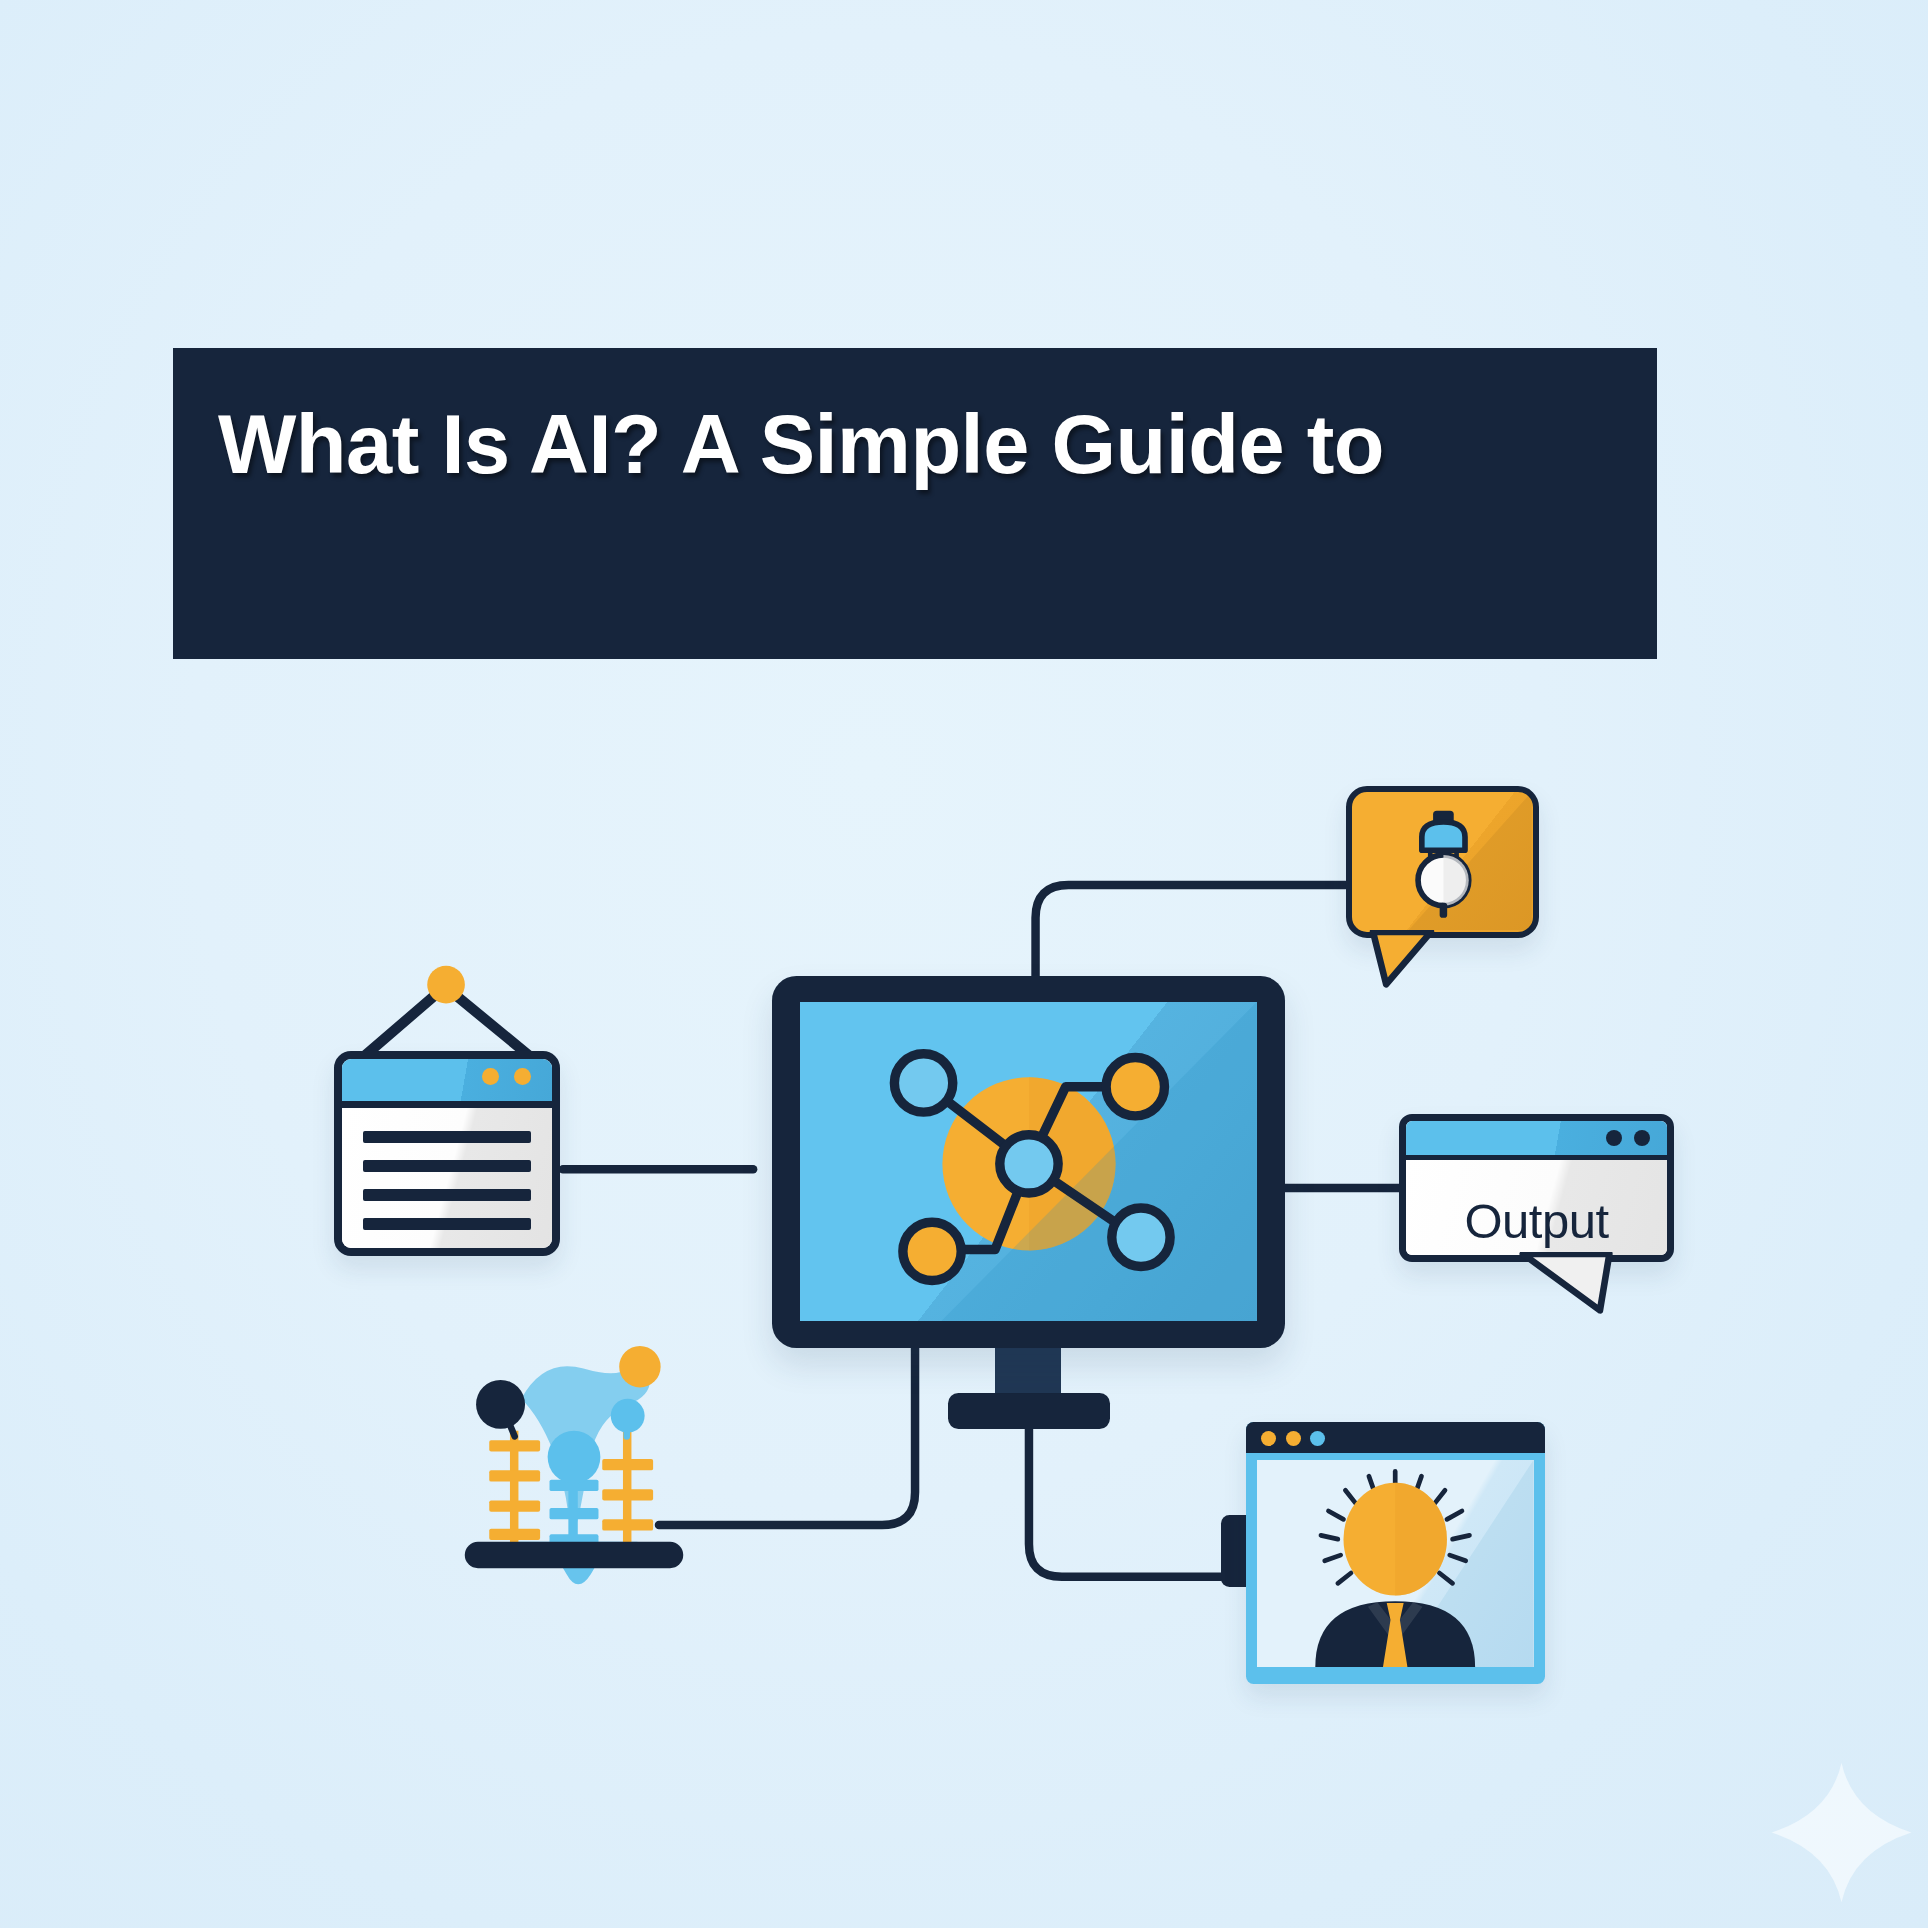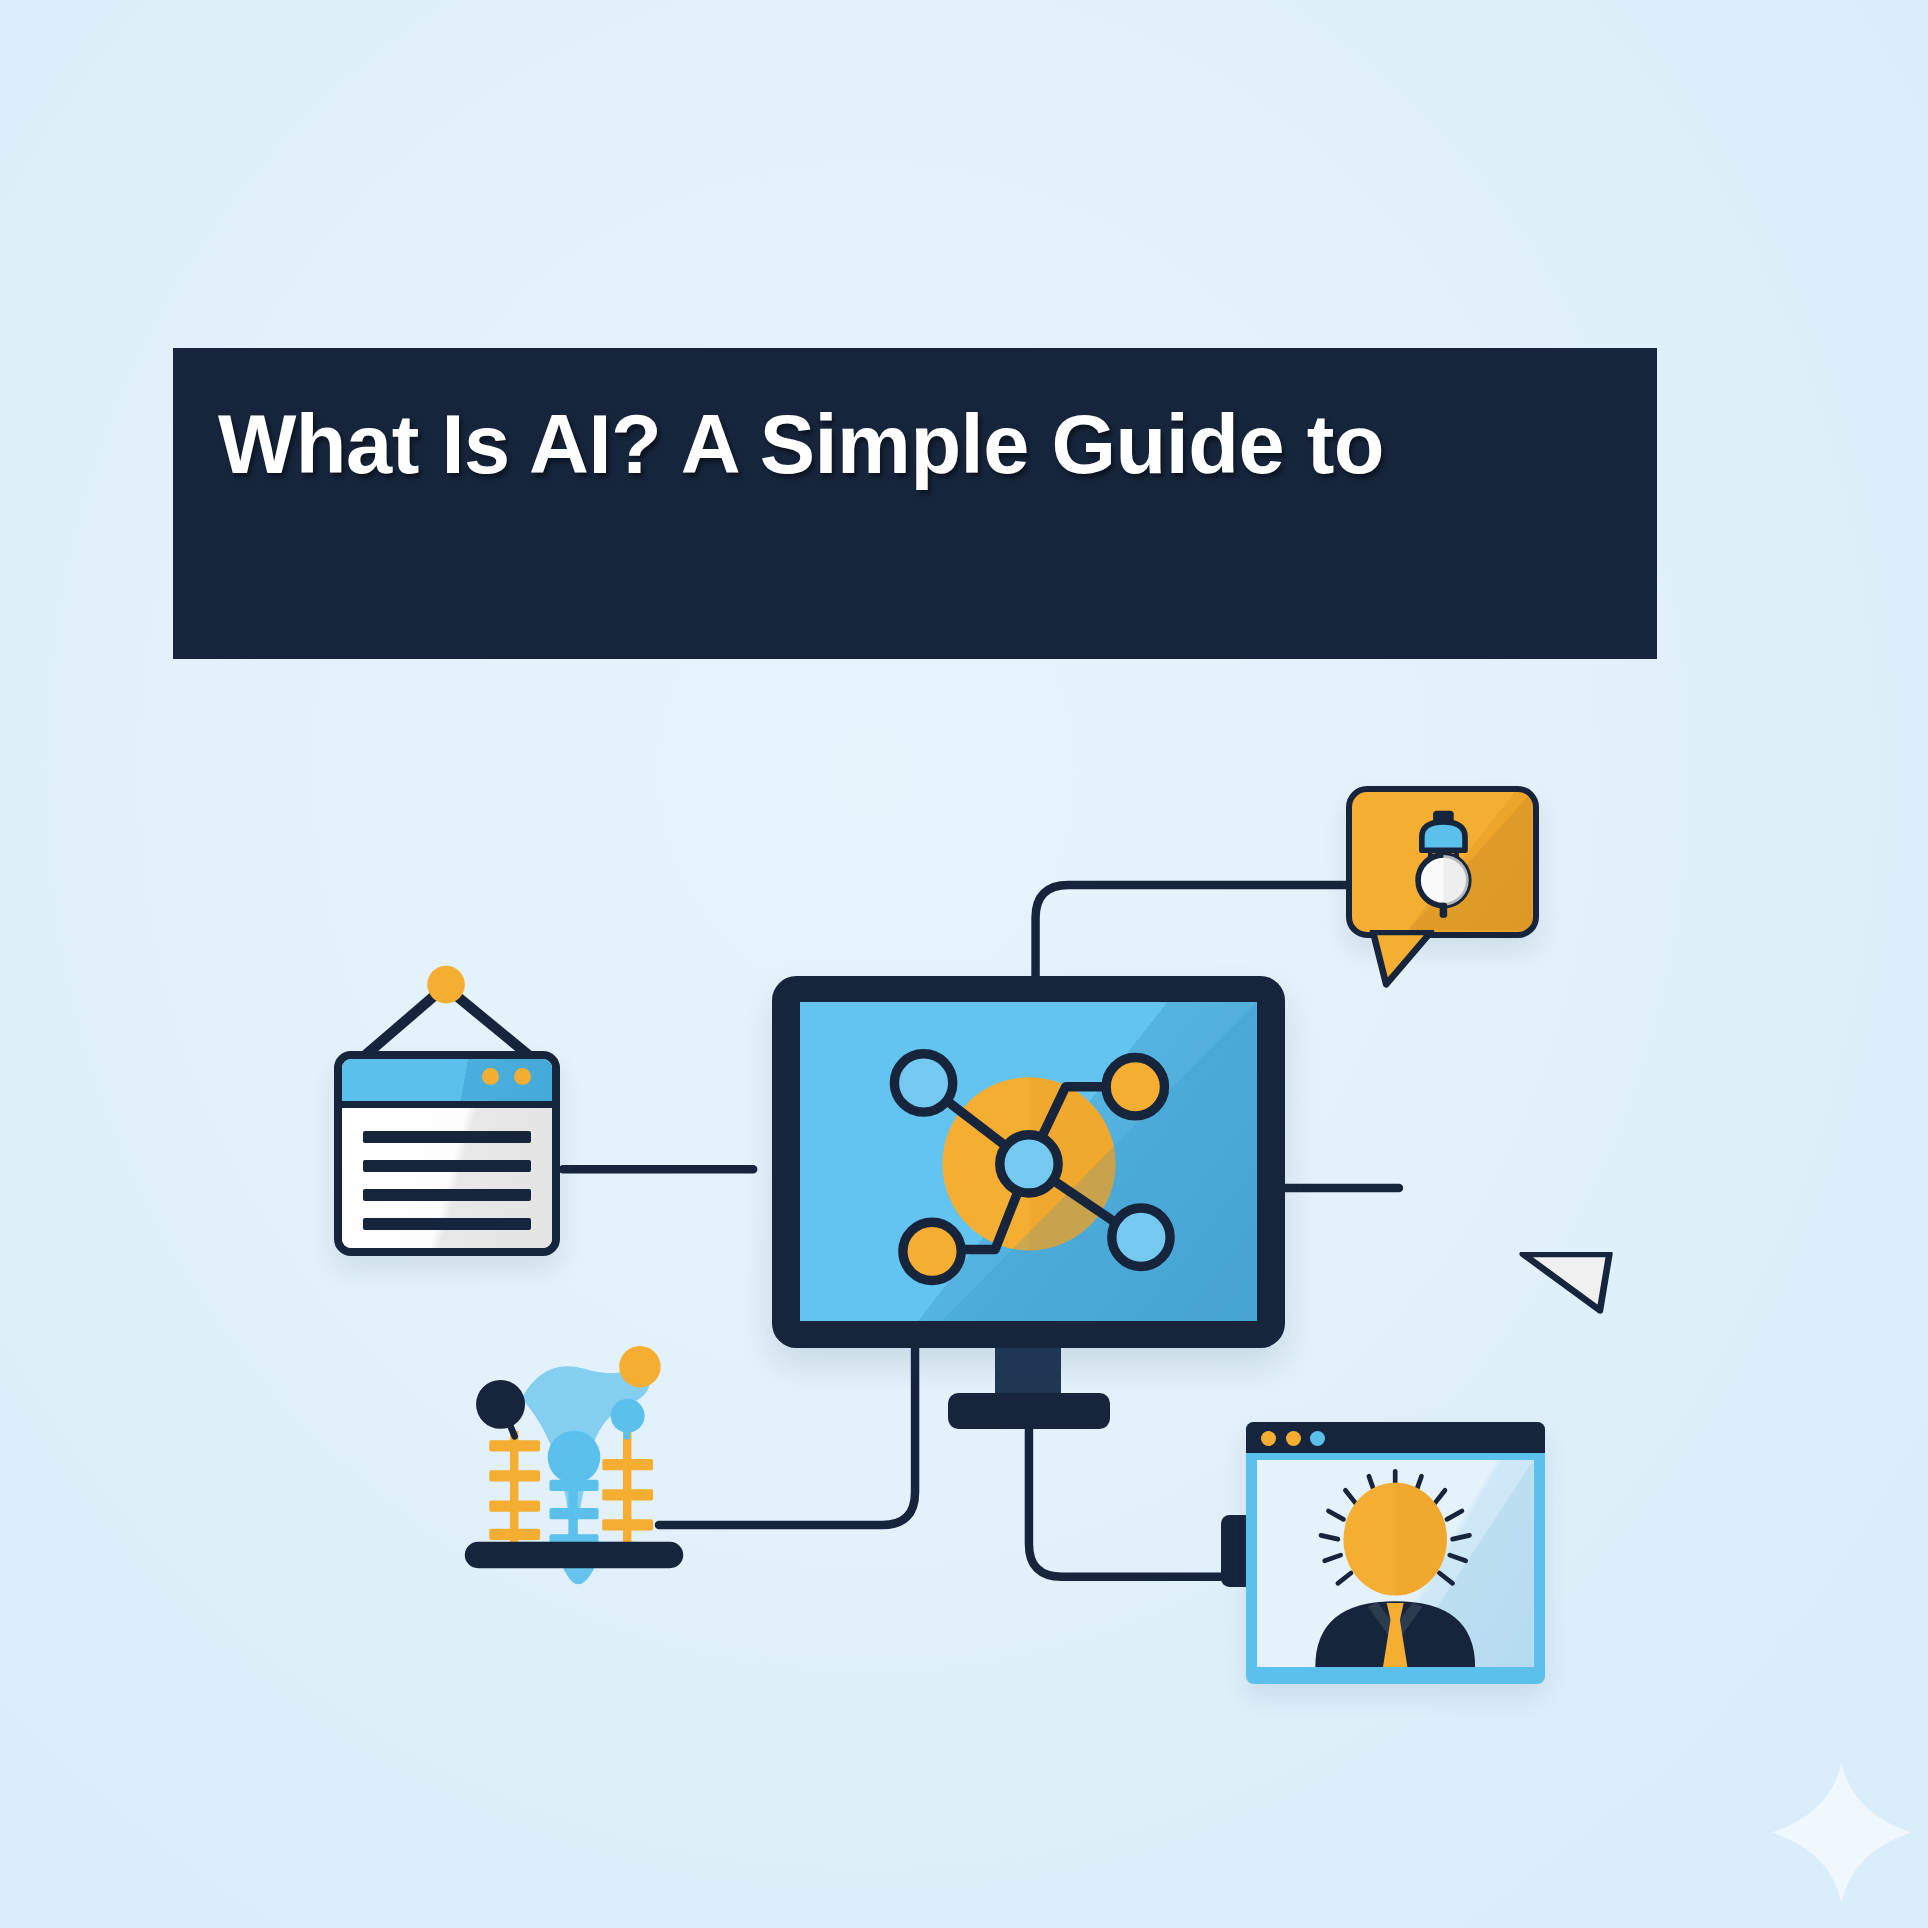--- a/index.html
+++ b/index.html
@@ -273,20 +273,29 @@
       <path d="M97 67 A27 27 0 0 1 97 121 Z" fill="#e9e9e9" opacity="0.75"></path>
 
       <rect x="93" y="118" width="8" height="16" rx="3" fill="#16253c"></rect>
     </svg>
   </div>
 
   <svg class="node" style="left:1367px; top:930px; width:85px; height:58px;" viewBox="0 0 90 62">
     <path d="M6 2 L68 2 L20 58 Z" fill="#f5ae32" stroke="#16253c" stroke-width="7" stroke-linejoin="round"></path>
   </svg>
 
+  <div id="output-win">
+    <div class="bar">
+      <div class="dot" style="right:45px;"></div>
+      <div class="dot" style="right:17px;"></div>
+    </div>
+    <div class="body">
+      <span>Output</span>
+    </div>
+  </div>
   <svg class="node" style="left:1519px; top:1252px; width:113px; height:64px;" viewBox="0 0 120 68">
     <path d="M4 2 L96 2 L86 62 Z" fill="#f0f0f0" stroke="#16253c" stroke-width="7" stroke-linejoin="round"></path>
   </svg>
 
   <svg id="abacus" viewBox="0 0 240 265">
 
     <path d="M64 60 Q88 16 130 28 Q164 38 178 28 Q196 18 200 36 Q204 56 178 66 Q150 78 140 110
              Q134 138 126 180 Q120 210 114 182 Q110 150 98 116 Q84 80 64 60 Z" fill="#7ecbee" opacity="0.95"></path>
 
     <path d="M60 212 Q96 216 112 246 Q124 268 138 246 Q154 216 188 212 Z" fill="#5cc0ec" opacity="0.92"></path>

